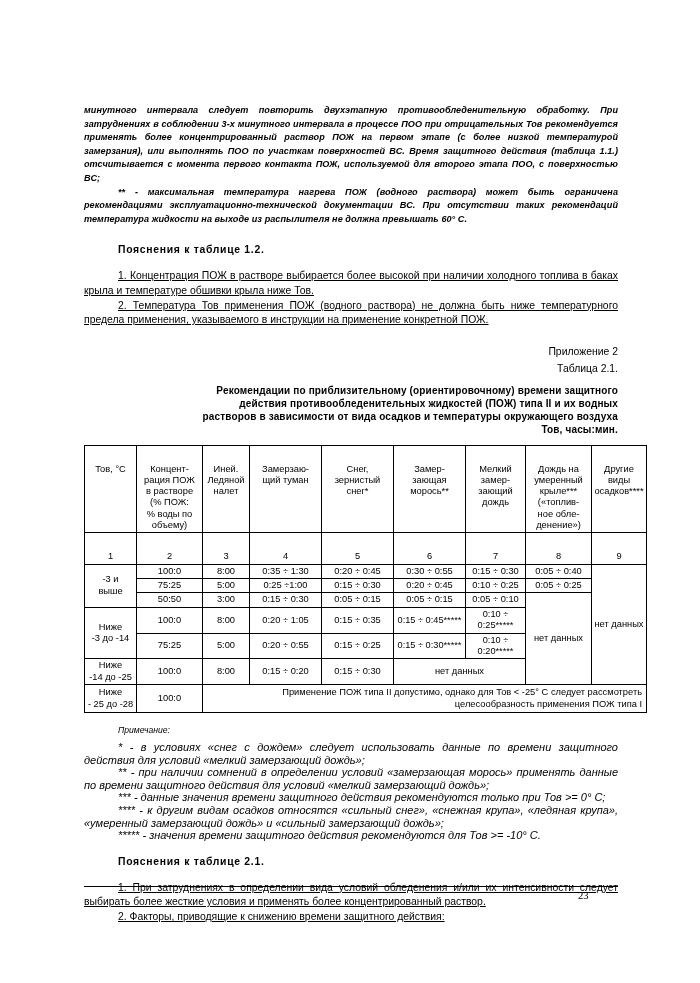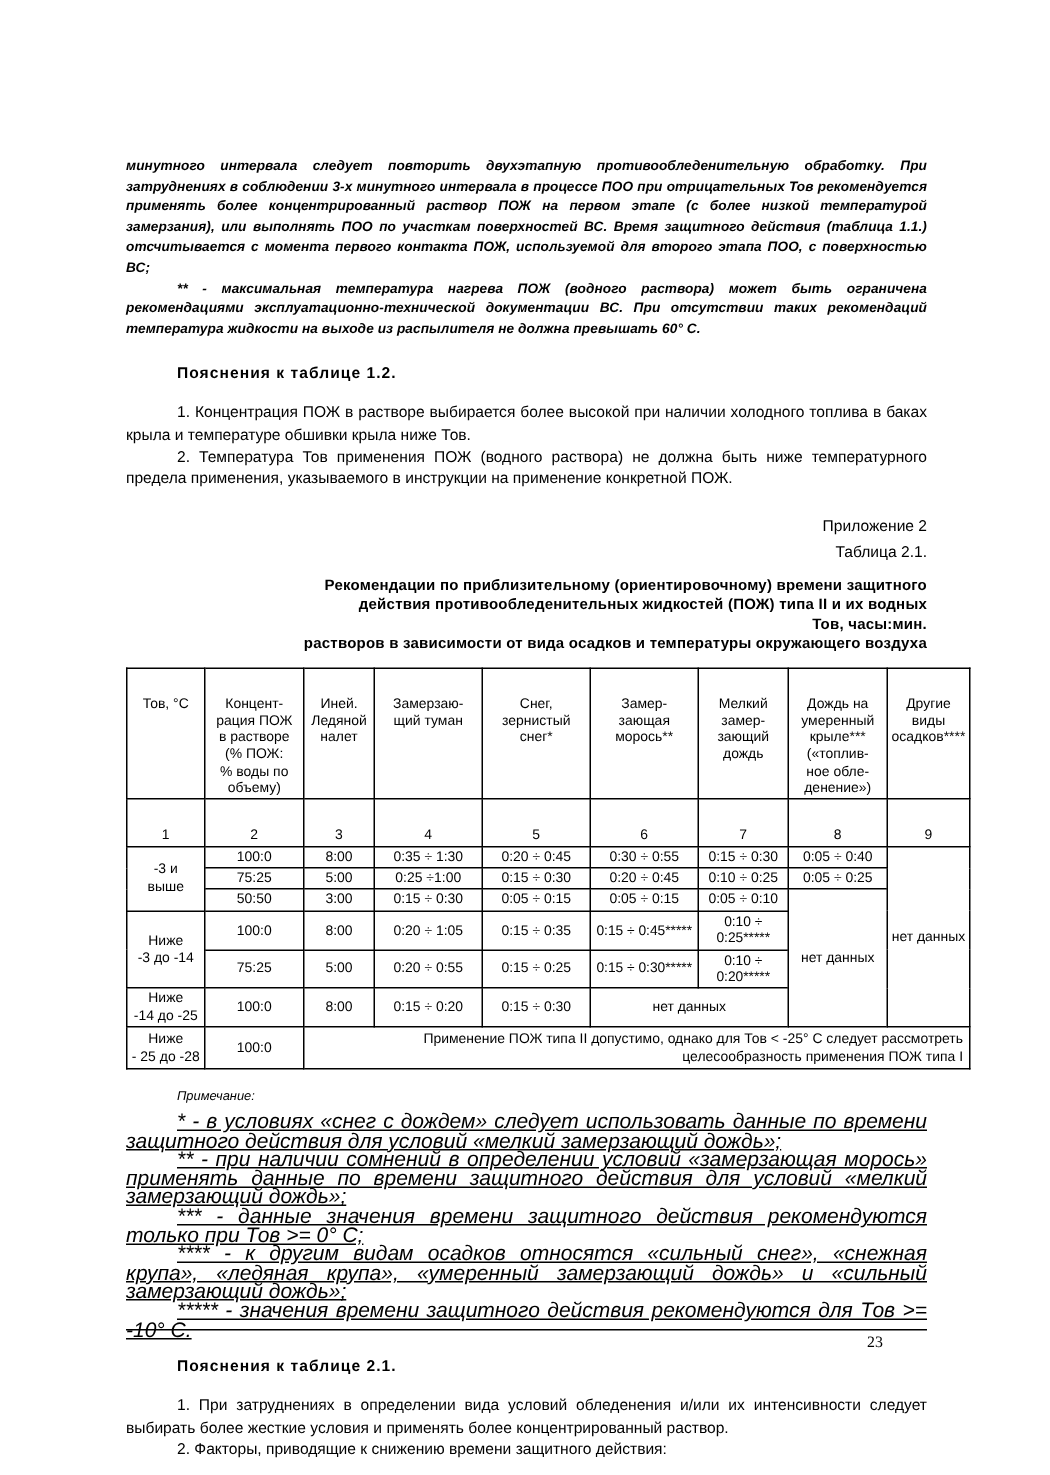--- a/index.html
+++ b/index.html
@@ -39,21 +39,21 @@
     letter-spacing: 0.05px;
   }
   .p-italic.indent { text-indent: 34px; }
 
   .p-normal {
     font-size: 10.4px;
     line-height: 14.6px;
     text-align: justify;
     margin: 0;
   }
-  .p-normal.indent { text-indent: 34px; }
+  .p-normal.indent { text-indent: 34px; text-decoration: underline; }
 
   .heading-bold {
     font-weight: bold;
     font-size: 10.4px;
     margin: 0;
     padding-left: 34px;
     letter-spacing: 0.7px;
   }
 
   .right-line {
@@ -112,25 +112,24 @@
 
   
   .note-title {
     font-style: italic;
     font-size: 8.6px;
     margin: 0;
     padding-left: 34px;
   }
   .note-line {
     font-style: italic;
-    font-size: 14px;
+    font-size: 11px;
     line-height: 12.6px;
     margin: 0;
     text-align: justify;
-    text-decoration: underline;
   }
   .note-line.indent { text-indent: 34px; }
 
   .footer-rule {
     position: absolute;
     left: 84px;
     top: 886px;
     width: 534px;
     border-top: 1.6px solid #000;
   }
@@ -163,22 +162,22 @@
     <div class="spacer-18"></div>
 
     <p class="right-line">Приложение 2</p>
     <div class="spacer-6"></div>
     <p class="right-line">Таблица 2.1.</p>
 
     <div class="spacer-10"></div>
 
     <p class="tbl-title">Рекомендации по приблизительному (ориентировочному) времени защитного</p>
     <p class="tbl-title">действия противообледенительных жидкостей (ПОЖ) типа II и их водных</p>
+    <p class="tbl-title">растворов в зависимости от вида осадков и температуры окружающего воздуха</p>
     <p class="tbl-title">Тов, часы:мин.</p>
-    <p class="tbl-title">растворов в зависимости от вида осадков и температуры окружающего воздуха</p>
 
     <div class="spacer-8"></div>
 
     <table class="maintable">
       <colgroup>
         <col style="width:52px">
         <col style="width:66px">
         <col style="width:47px">
         <col style="width:72px">
         <col style="width:72px">

